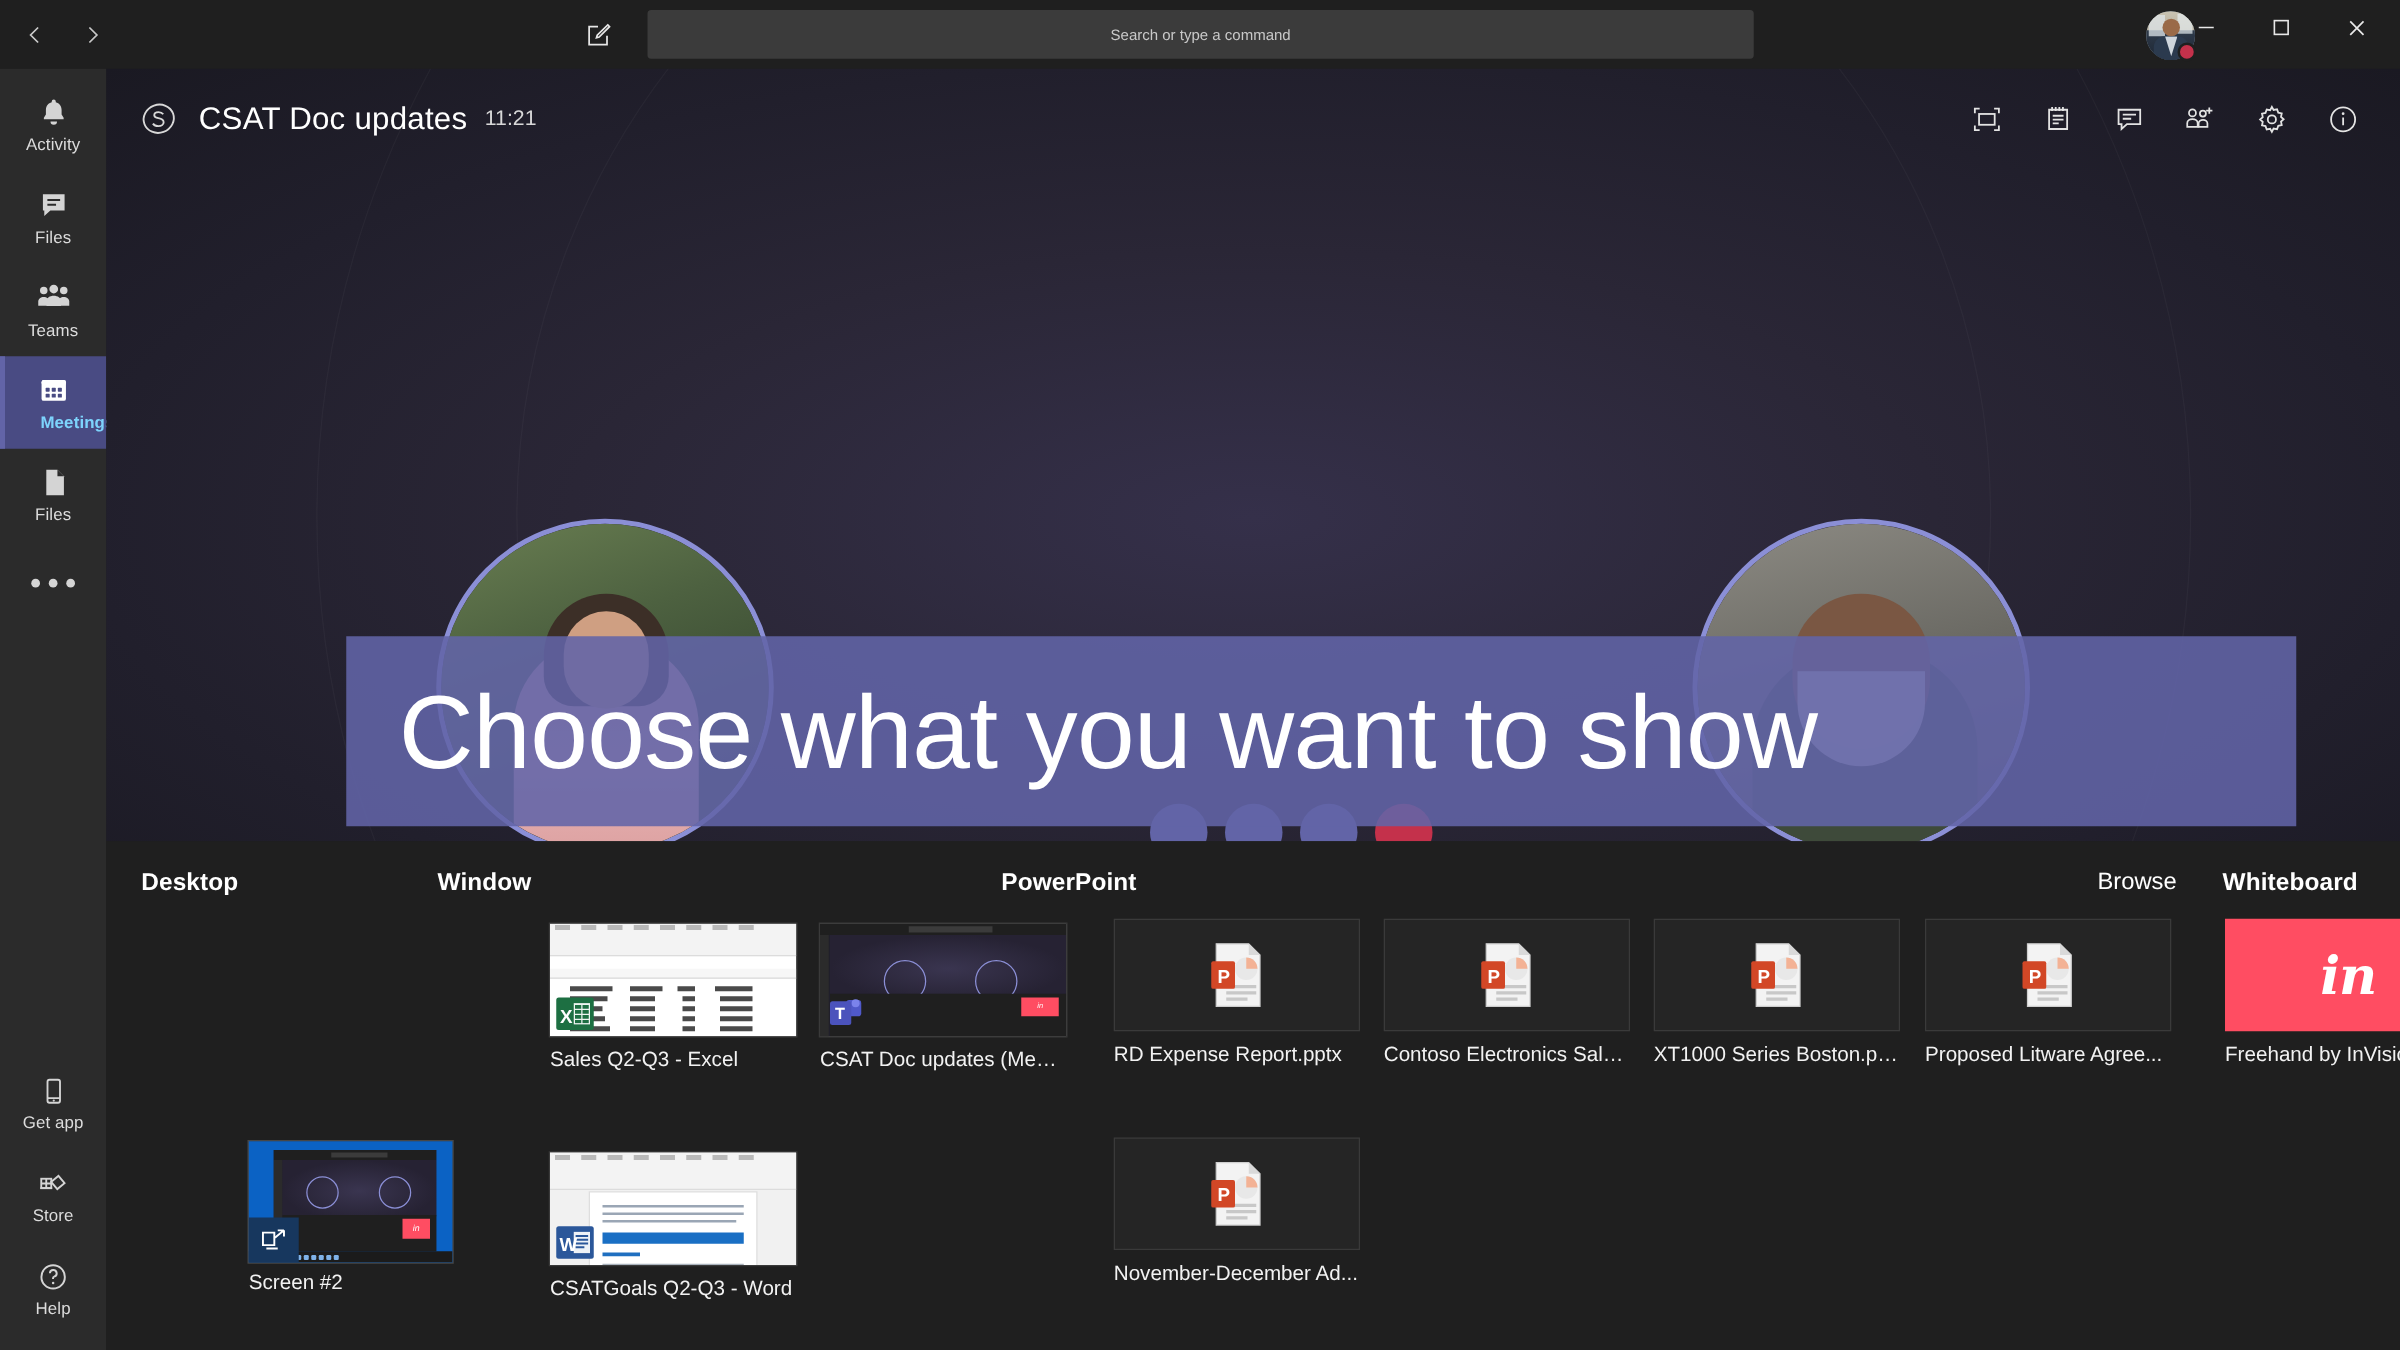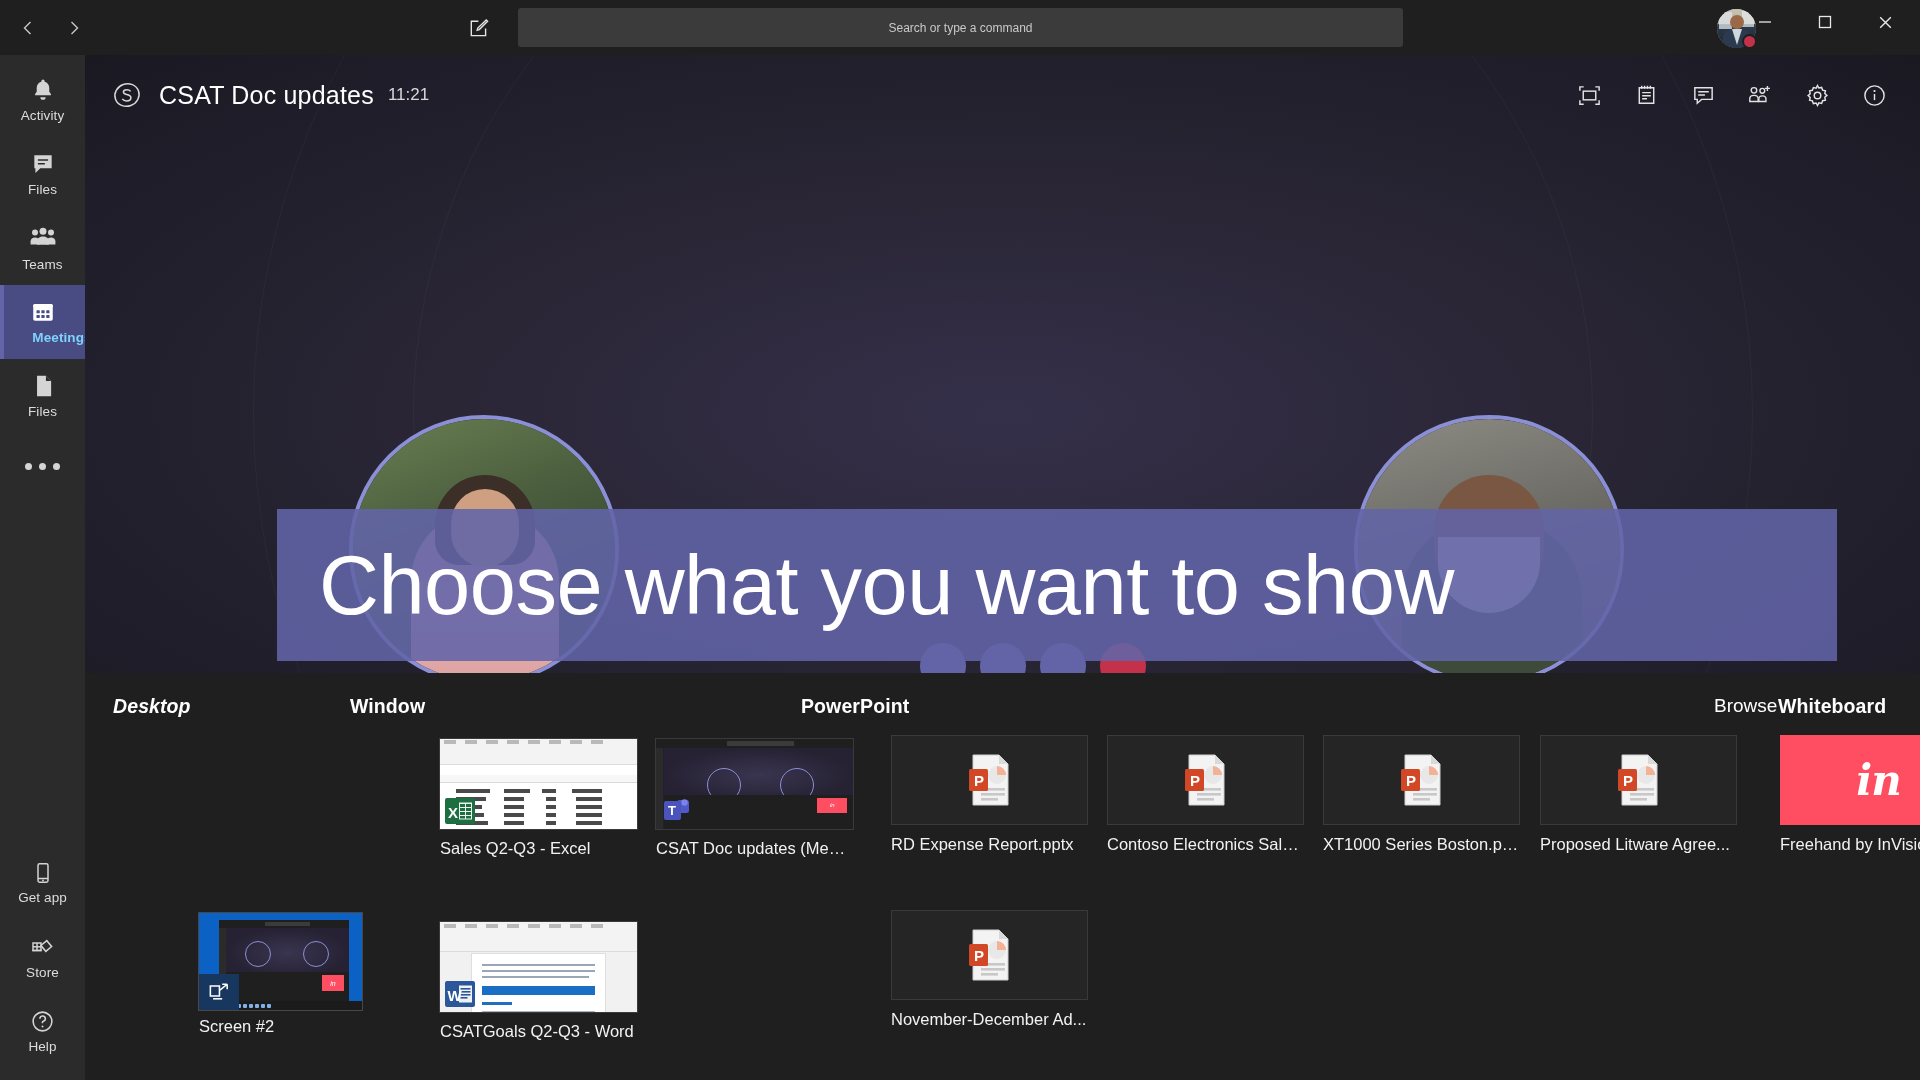--- a/index.html
+++ b/index.html
@@ -503,24 +503,24 @@
       <div class="ctl hang"></div>
     </div>
 
     <div class="banner">
       <span class="banner-text">Choose what you want to show</span>
     </div>
   </div>
 
   <div class="tray">
 
-    <div class="sec-title" style="left:28px;  top:22px;font-style:italic;">Desktop</div>
+    <div class="sec-title" style="left:28px;  top:22px;">Desktop</div>
     <div class="sec-title" style="left:265px; top:22px;">Window</div>
     <div class="sec-title" style="left:716px; top:22px;">PowerPoint</div>
-    <div class="sec-link" style="left:1593px;top:22px;margin-left:36px;">Browse</div>
+    <div class="sec-link" style="left:1593px;top:22px;">Browse</div>
     <div class="sec-title" style="left:1693px;top:22px;">Whiteboard</div>
 
 
     <div class="desk-tile" style="left:108px; top:235px;">
       <div class="desk-thumb">
         <div class="mini-teams">
           <div class="mt-win">
             <div class="mt-top">
                 <div class="mt-search"></div>
               </div>

